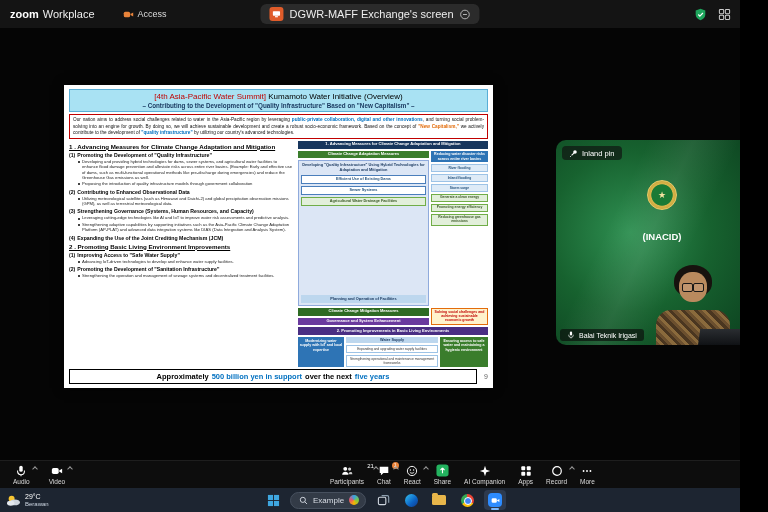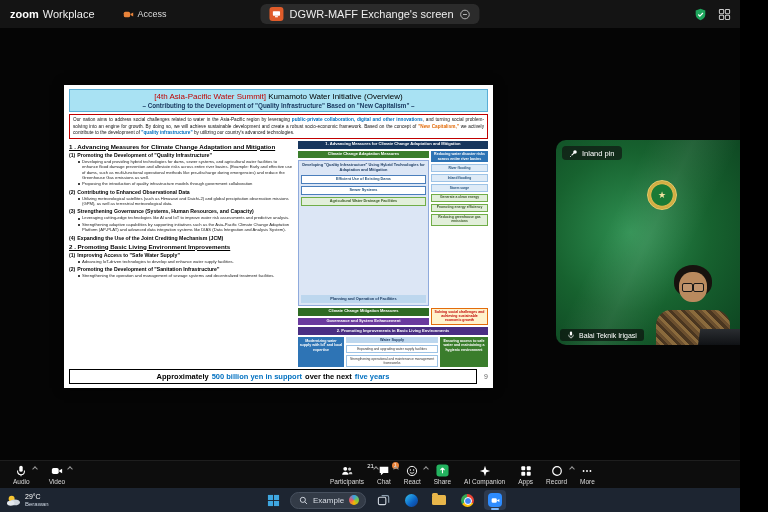--- a/index.html
+++ b/index.html
@@ -294,20 +294,21 @@
         </div>
         <span class="sl-page">9</span>
       </div>
     </div>
 
     <div class="vpanel">
       <div class="vstreak"></div>
       <div class="emblem">
           <span>★</span>
         </div>
+      <div class="org2">(INACID)</div>
       <div class="person">
         <div class="hair"></div>
         <div class="face"></div>
         <div class="glasses"></div>
         <div class="torso"></div>
       </div>
       <div class="laptop"></div>
       <div class="remove-pin">
         <svg width="9" height="9" viewBox="0 0 14 14">
           <circle cx="9.3" cy="4.7" r="2.8" fill="#fff"></circle>

